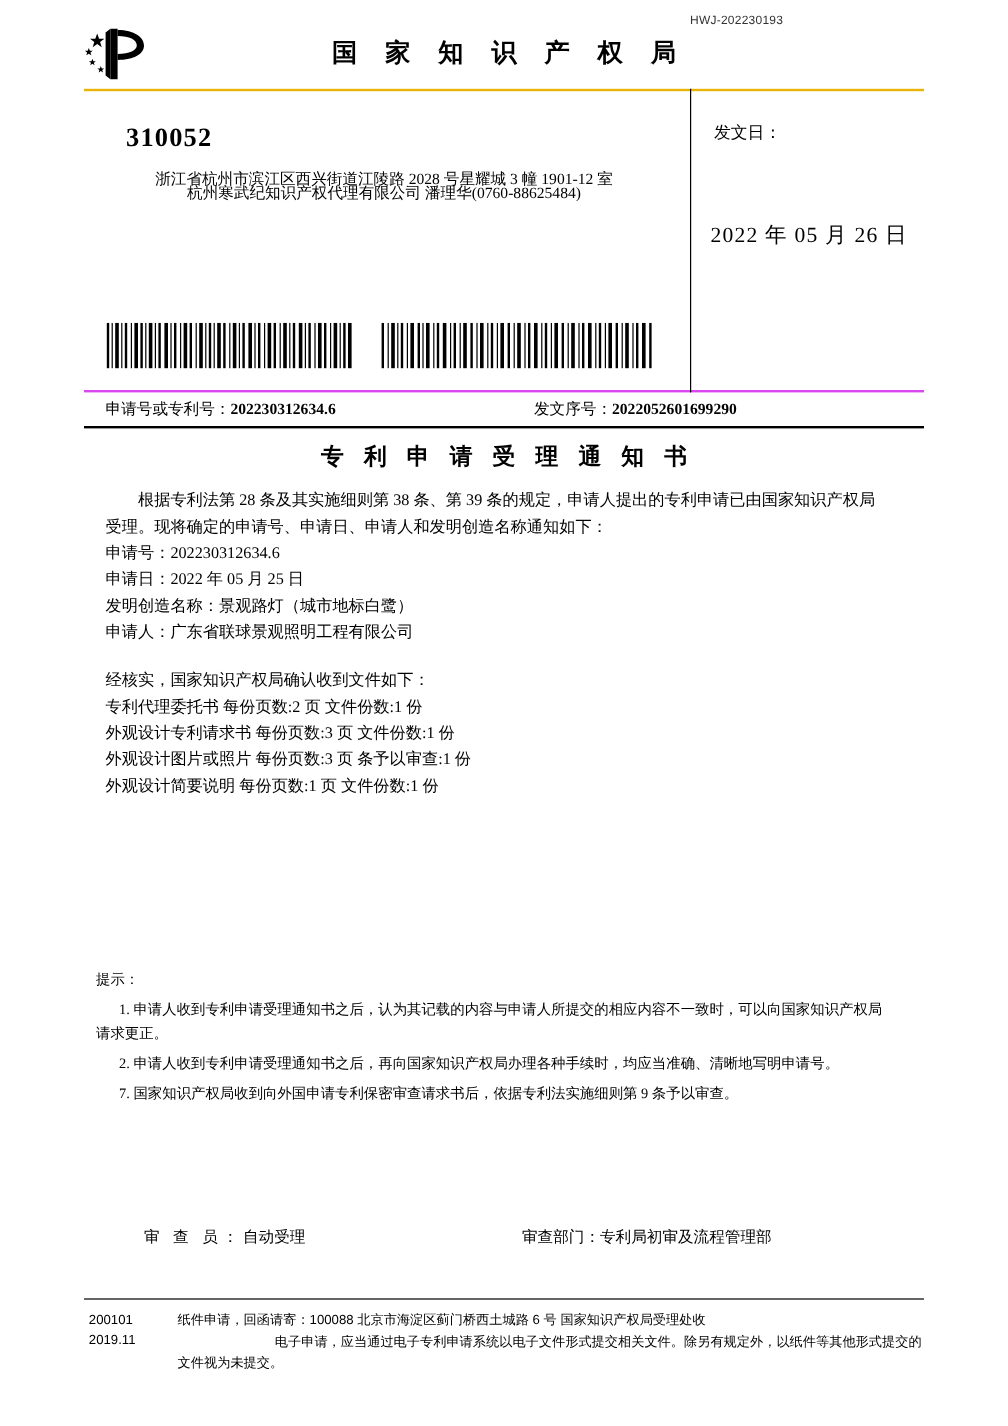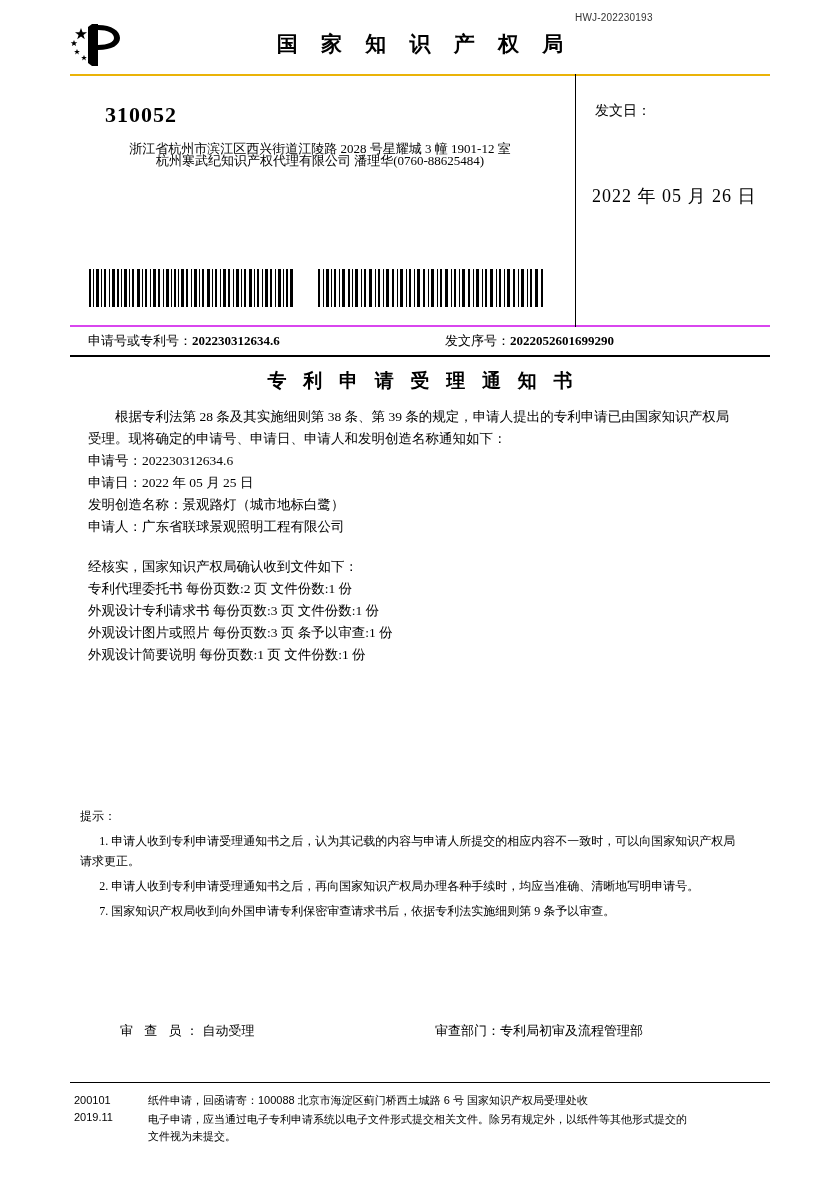--- a/index.html
+++ b/index.html
@@ -203,21 +203,21 @@
     position: absolute;
     top: 1090px;
     left: 70px;
     width: 706px;
     font-family: "Liberation Sans", sans-serif;
     font-size: 11px;
     line-height: 17px;
   }
   .f-codes { position: absolute; left: 4px; top: 2px; width: 80px; }
   .f-text { position: absolute; left: 78px; top: 2px; width: 620px; }
-  .f-text .row2 { margin-top: 2px; }
+  .f-text .row2 { margin-top: 2px; text-align: right; }
 </style>
 </head>
 <body>
 
 <div class="page">
 
   <div class="top-code">HWJ-202230193</div>
 
   <div class="header">
     <div class="emblem">

